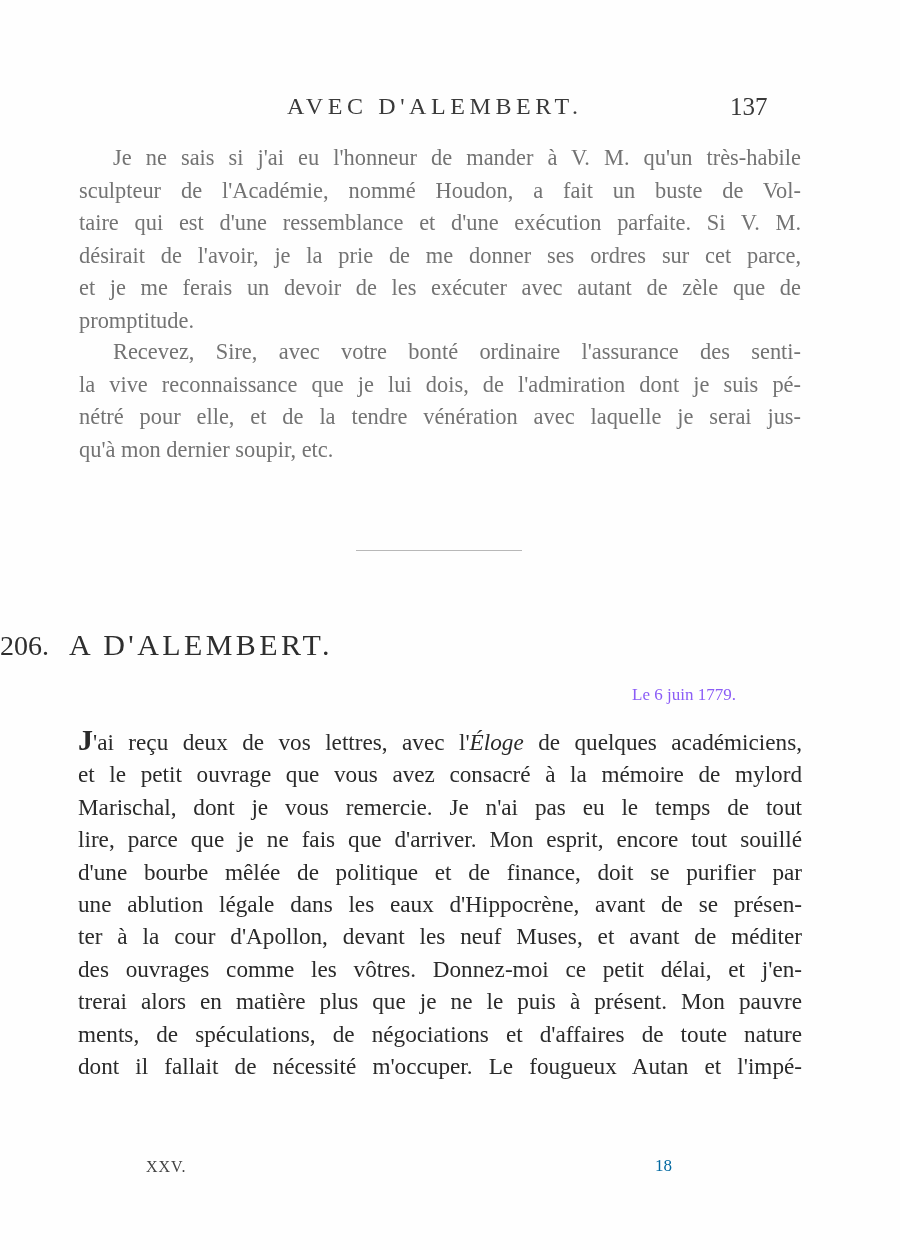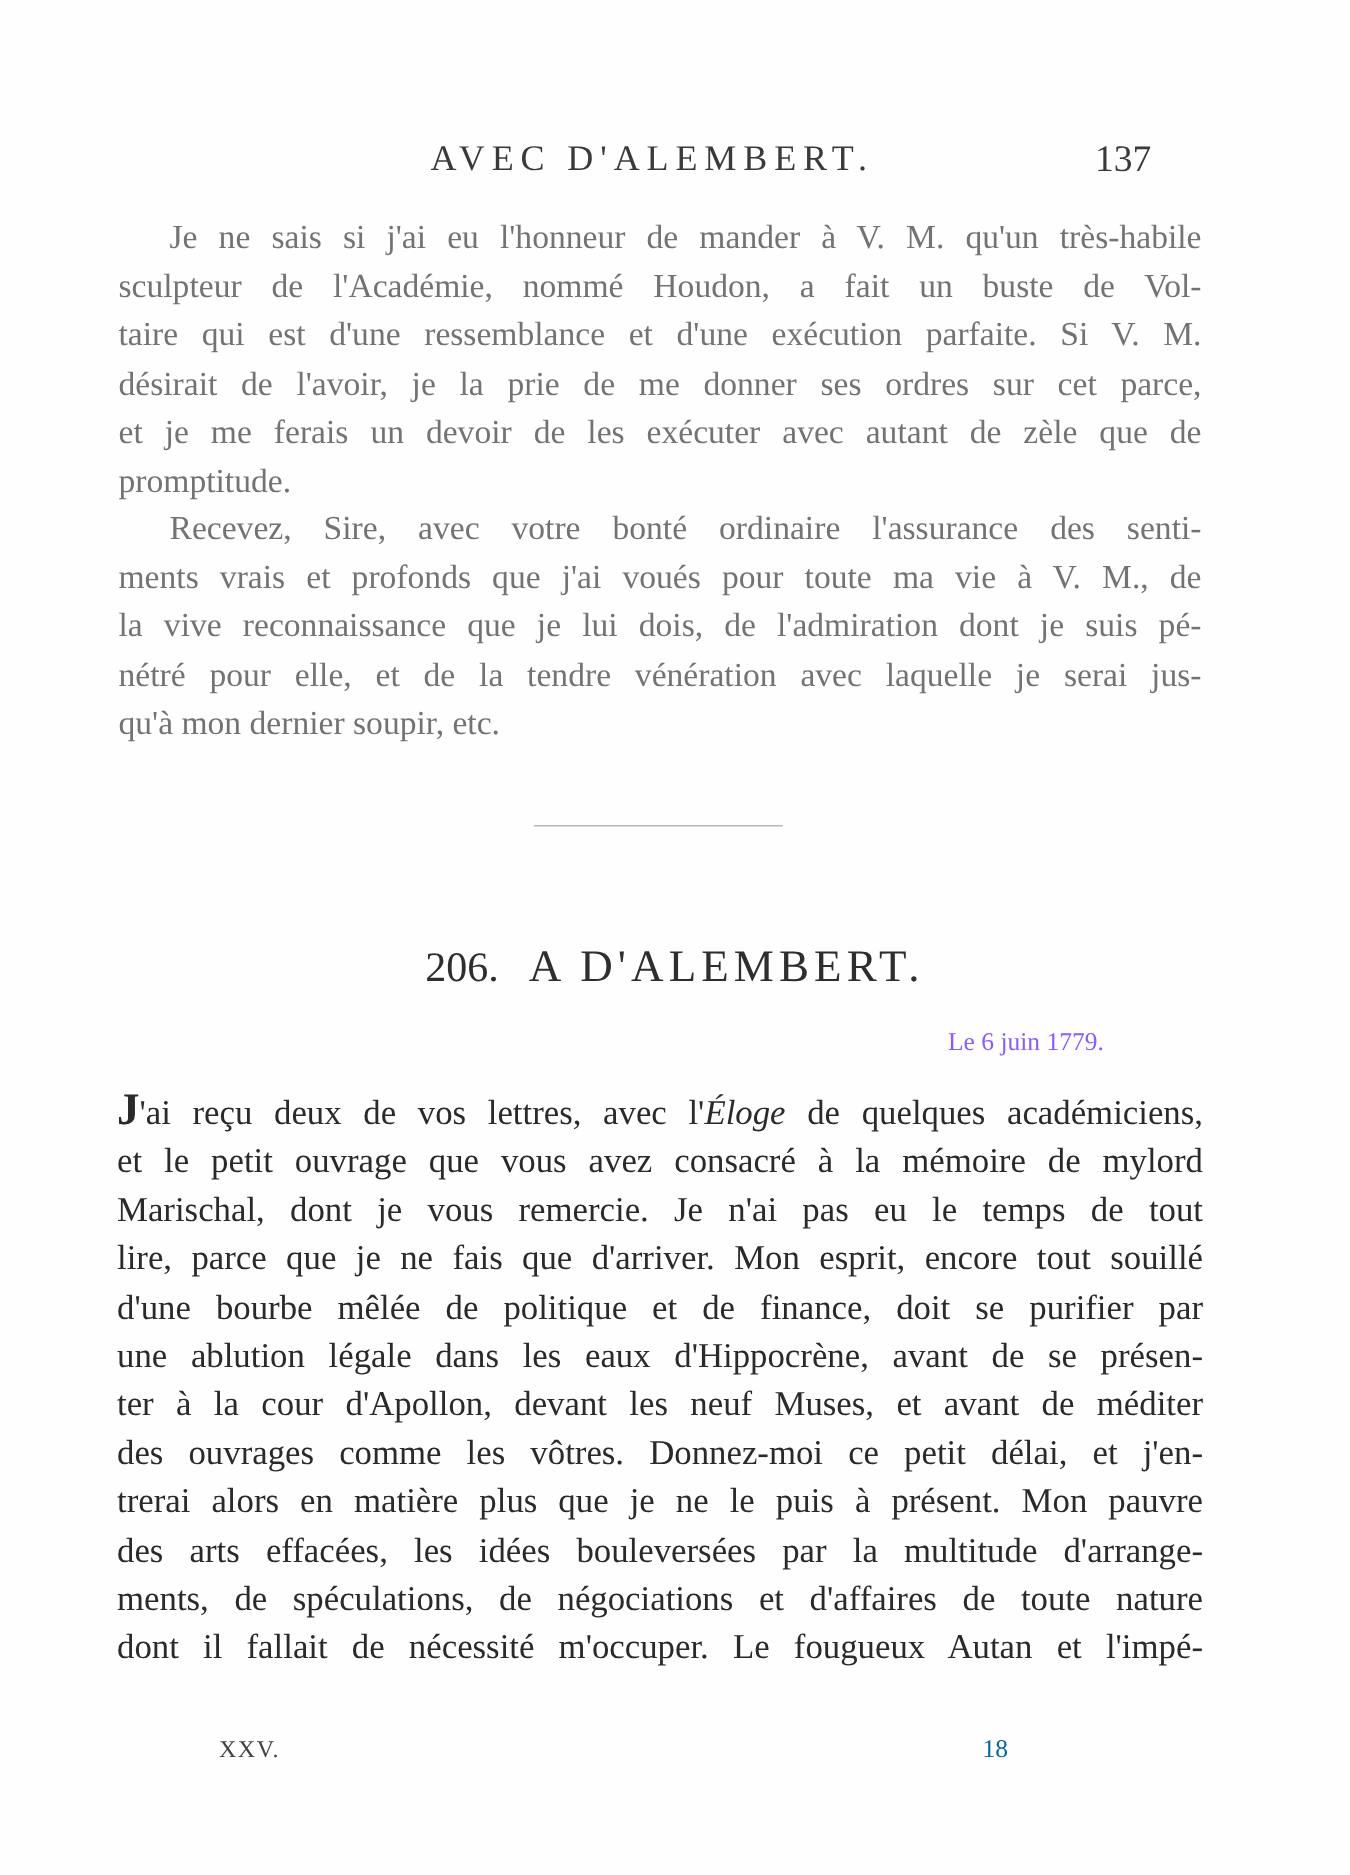--- a/index.html
+++ b/index.html
@@ -75,21 +75,20 @@
     top: 550px;
     width: 166px;
     height: 1px;
     background: #b8b8b8;
   }
   .letter-heading {
     position: absolute;
     top: 628px;
     left: 0;
     width: 900px;
-    text-align: center;
     white-space: nowrap;
     color: #2e2e2e;
   }
   .letter-number {
     font-size: 28px;
     margin-right: 16px;
   }
   .letter-title {
     font-size: 30px;
     letter-spacing: 3.4px;
@@ -146,21 +145,20 @@
     <span class="line indent">Je ne sais si j'ai eu l'honneur de mander à V. M. qu'un très-habile</span>
     <span class="line">sculpteur de l'Académie, nommé Houdon, a fait un buste de Vol-</span>
     <span class="line">taire qui est d'une ressemblance et d'une exécution parfaite. Si V. M.</span>
     <span class="line">désirait de l'avoir, je la prie de me donner ses ordres sur cet parce,</span>
     <span class="line">et je me ferais un devoir de les exécuter avec autant de zèle que de</span>
     <span class="line last">promptitude.</span>
   </div>
 
   <div class="body-text second-block">
     <span class="line indent">Recevez, Sire, avec votre bonté ordinaire l'assurance des senti-</span>
-    <span class="line">ments vrais et profonds que j'ai voués pour toute ma vie à V. M., de</span>
     <span class="line">la vive reconnaissance que je lui dois, de l'admiration dont je suis pé-</span>
     <span class="line">nétré pour elle, et de la tendre vénération avec laquelle je serai jus-</span>
     <span class="line last">qu'à mon dernier soupir, etc.</span>
   </div>
 
   <div class="separator"></div>
 
   <div class="letter-heading">
     <span class="letter-number">206.</span>
     <span class="letter-title">A D'ALEMBERT.</span>
@@ -171,21 +169,20 @@
   <div class="body-text letter-body">
     <span class="line"><span class="dropcap">J</span><span>'ai reçu deux de vos lettres, avec l'</span><em>Éloge</em><span> de quelques académiciens,</span></span>
     <span class="line">et le petit ouvrage que vous avez consacré à la mémoire de mylord</span>
     <span class="line">Marischal, dont je vous remercie. Je n'ai pas eu le temps de tout</span>
     <span class="line">lire, parce que je ne fais que d'arriver. Mon esprit, encore tout souillé</span>
     <span class="line">d'une bourbe mêlée de politique et de finance, doit se purifier par</span>
     <span class="line">une ablution légale dans les eaux d'Hippocrène, avant de se présen-</span>
     <span class="line">ter à la cour d'Apollon, devant les neuf Muses, et avant de méditer</span>
     <span class="line">des ouvrages comme les vôtres. Donnez-moi ce petit délai, et j'en-</span>
     <span class="line">trerai alors en matière plus que je ne le puis à présent. Mon pauvre</span>
-    <span class="line">des arts effacées, les idées bouleversées par la multitude d'arrange-</span>
     <span class="line">ments, de spéculations, de négociations et d'affaires de toute nature</span>
     <span class="line">dont il fallait de nécessité m'occuper. Le fougueux Autan et l'impé-</span>
   </div>
 
   <div class="footer-sig">XXV.</div>
   <div class="footer-num">18</div>
 
 </div>
 
 </body></html>

